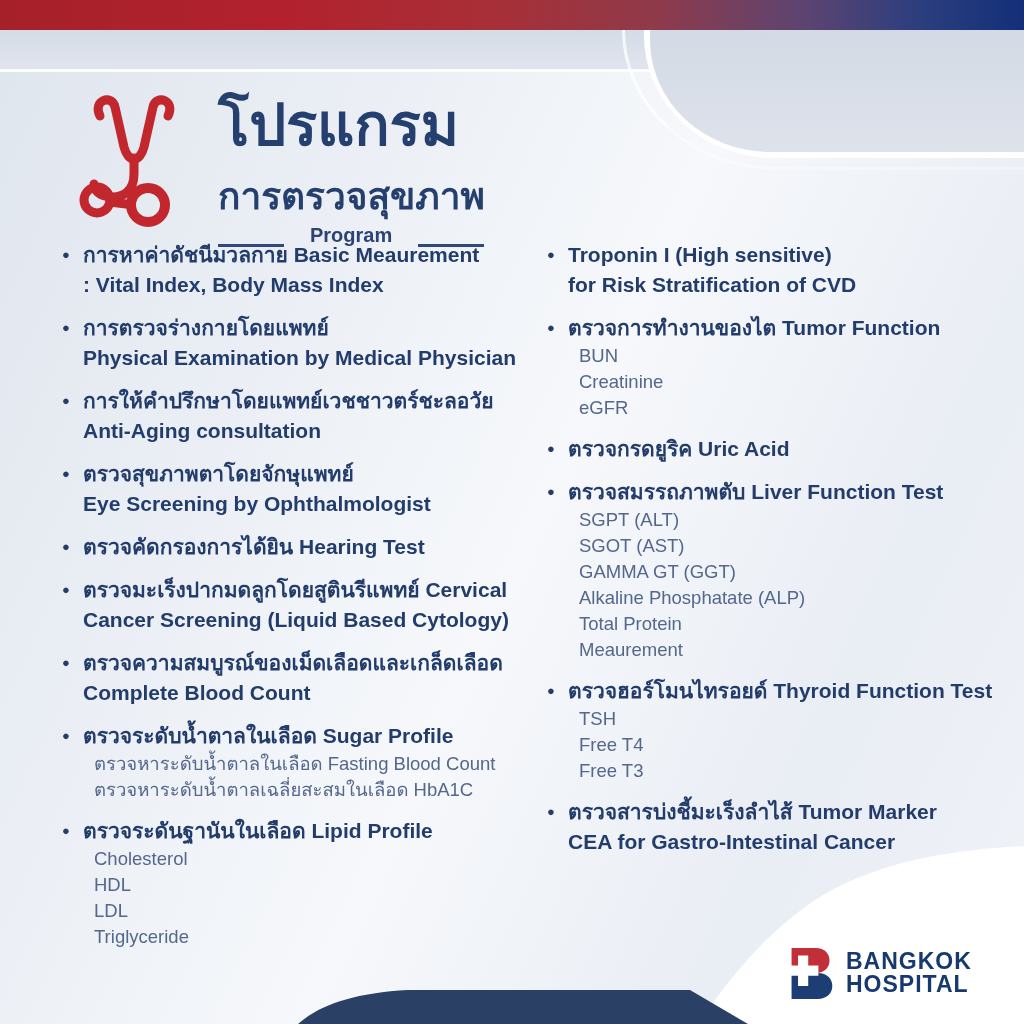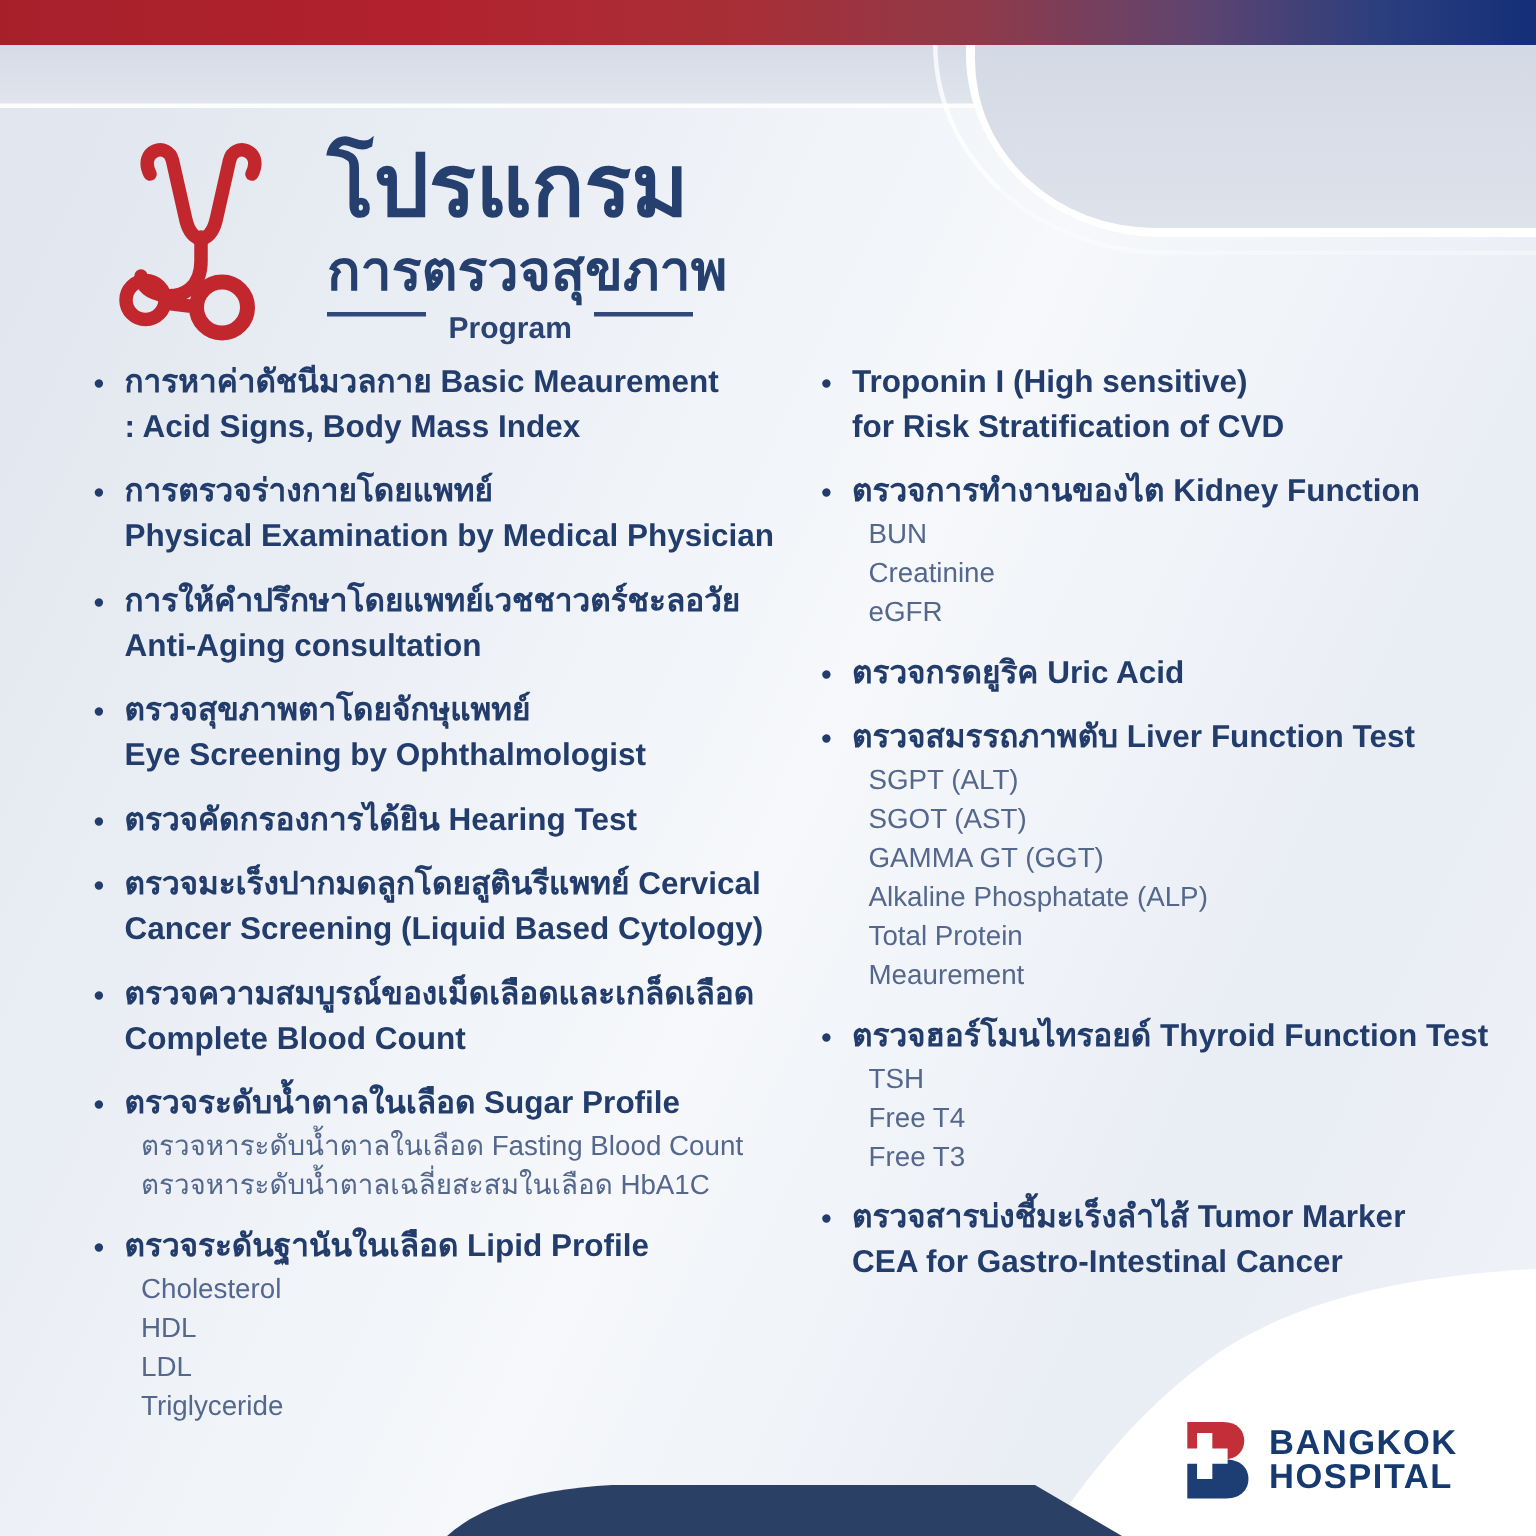--- a/index.html
+++ b/index.html
@@ -26,22 +26,22 @@
   .corner-line { position:absolute; left:622px; top:30px; width:402px; height:140px;
                  border-left:3px solid rgba(255,255,255,.75);
                  border-bottom:3px solid rgba(255,255,255,.35);
                  border-bottom-left-radius:155px 140px; }
 
   
   .header { position:absolute; left:70px; top:92px; display:flex; }
   .steth { width:140px; height:138px; }
   .titles { margin-left:8px; color:#25406f; }
   .title-1 { font-size:58px; font-weight:700; letter-spacing:0; line-height:66px; }
-  .title-2 { font-size:37px; font-weight:700; line-height:42px; margin-top:2px; }
-  .program-row { display:flex; align-items:flex-start; gap:15px; margin-top:6px; color:#2c4474; }
+  .title-2 { font-size:37px; font-weight:700; line-height:42px; margin-top:18px; }
+  .program-row { display:flex; align-items:flex-end; gap:26px; margin-top:6px; color:#2c4474; }
   .program-row .rule { height:3px; width:66px; background:#31487a; }
   .program-row .program-label { font-size:20px; font-weight:700; }
 
   
   .content { position:absolute; left:62px; top:240px; width:946px; display:flex; }
   .col { display:block; }
   .col-left { width:485px; }
   .col-right { flex:1; }
   .item { display:flex; margin-bottom:13px; }
   .bullet { width:12px; min-width:12px; margin-right:9px; font-size:13px;
@@ -92,21 +92,21 @@
       </div>
     </div>
   </div>
 
   <div class="content">
     <div class="col col-left">
         <div class="item">
           <span class="bullet">●</span>
           <div class="item-body">
             <div class="main-line">การหาค่าดัชนีมวลกาย Basic Meaurement</div>
-            <div class="main-line">: Acid Signs, Body Mass Index</div>
+            <div class="main-line">: Vital Index, Body Mass Index</div>
           </div>
         </div>
         <div class="item">
           <span class="bullet">●</span>
           <div class="item-body">
             <div class="main-line">การตรวจร่างกายโดยแพทย์</div>
             <div class="main-line">Physical Examination by Medical Physician</div>
           </div>
         </div>
         <div class="item">
@@ -166,21 +166,21 @@
         <div class="item">
           <span class="bullet">●</span>
           <div class="item-body">
             <div class="main-line">Troponin I (High sensitive)</div>
             <div class="main-line">for Risk Stratification of CVD</div>
           </div>
         </div>
         <div class="item">
           <span class="bullet">●</span>
           <div class="item-body">
-            <div class="main-line">ตรวจการทำงานของไต Kidney Function</div>
+            <div class="main-line">ตรวจการทำงานของไต Tumor Function</div>
             <div class="sub-line">BUN</div>
             <div class="sub-line">Creatinine</div>
             <div class="sub-line">eGFR</div>
           </div>
         </div>
         <div class="item">
           <span class="bullet">●</span>
           <div class="item-body">
             <div class="main-line">ตรวจกรดยูริค Uric Acid</div>
           </div>

